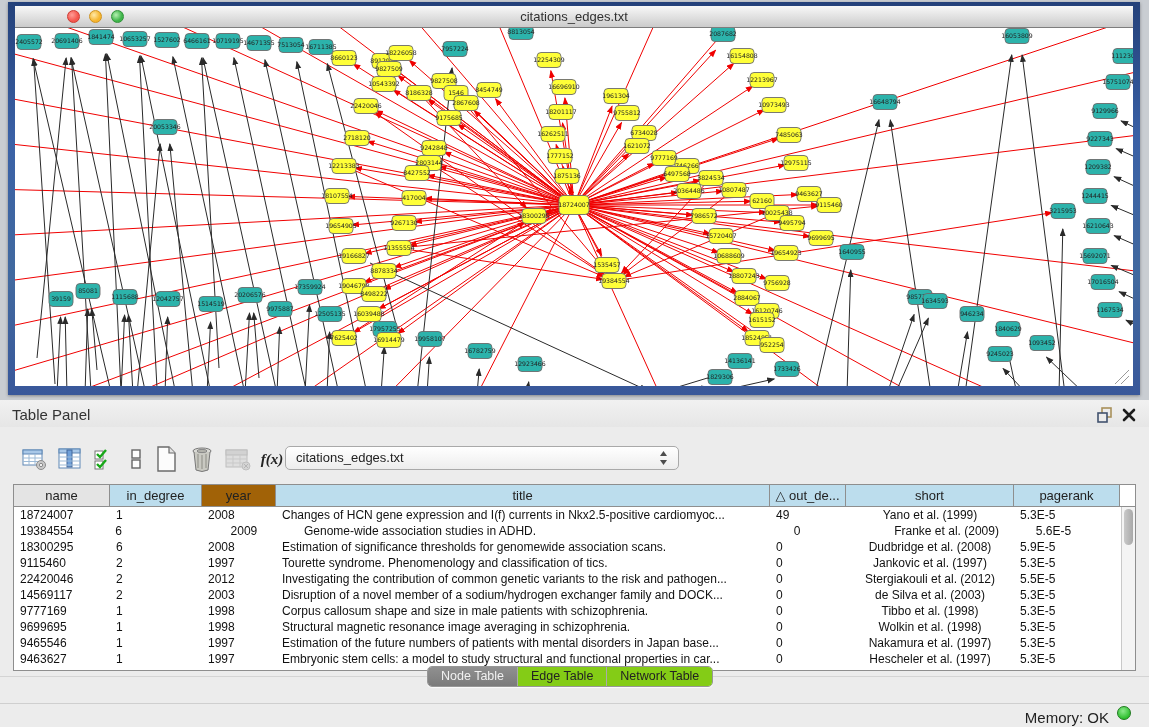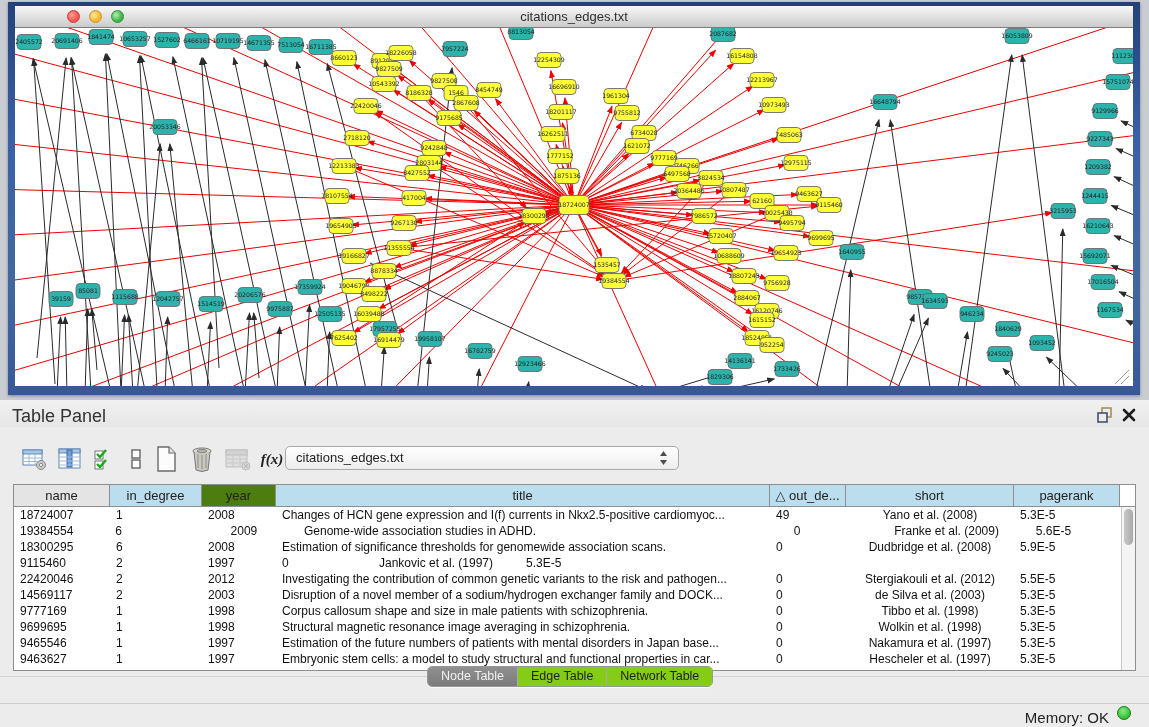--- a/index.html
+++ b/index.html
@@ -18,21 +18,21 @@
   .t-yellow{ left:74px;  background:radial-gradient(circle at 4px 4px,#ffe9a8,#f6b52e 60%); border:1px solid #d0931f; }
   .t-green { left:96px;  background:radial-gradient(circle at 4px 4px,#b6f0b2,#3fb54a 60%); border:1px solid #2f9138; }
   .win-title { text-align:center; line-height:21px; font-size:13px; color:#303030; }
   .net-canvas { position:relative; width:1118px; height:358px; background:#ffffff; overflow:hidden; }
   #net-svg text { font-family:"DejaVu Sans", sans-serif; }
 
   
   .table-panel { position:absolute; left:0; top:400px; width:1149px; height:327px; background:#ececec; }
   .panel-header { position:absolute; left:0; top:0; width:100%; height:27px;
     background:linear-gradient(180deg,#f1f1f1,#e6e6e6); }
-  .panel-title { position:absolute; left:12px; top:6px; font-size:18px; color:#333; }
+  .panel-title { position:absolute; left:12px; top:6px; font-size:15px; color:#333; }
   .panel-btn { position:absolute; top:7px; width:16px; height:16px; cursor:default; }
 
   .toolbar { position:absolute; left:0; top:27px; width:100%; height:55px; }
   .tb-icon { position:absolute; top:18px; width:28px; height:28px; display:flex;
     align-items:center; justify-content:center; }
   .fx-label { font-family:"Liberation Serif", serif; font-style:italic; font-weight:bold;
     font-size:15px; color:#222; }
   .dropdown { position:absolute; left:285px; top:19px; width:394px; height:24px;
     background:linear-gradient(180deg,#ffffff,#ededed); border:1px solid #a9a9a9;
     border-radius:5px; font-size:13px; color:#222; line-height:22px; padding-left:10px; }
@@ -590,34 +590,34 @@
         <path d="M4.5 0 L8 5 L1 5 Z" fill="#4d4d4d"></path>
         <path d="M4.5 14 L8 9 L1 9 Z" fill="#4d4d4d"></path>
       </svg>
     </div>
   </div>
 
   <div class="tbl-wrap">
     <div class="tbl-head" id="tbl-head">
         <div class="th" style="width: 96px; background: rgb(228, 228, 228);">name</div>
         <div class="th" style="width: 92px; background: rgb(188, 221, 237);">in_degree</div>
-        <div class="th" style="width: 74px; background: #4d7c0f;">year</div>
+        <div class="th" style="width: 74px; background: #a16207;">year</div>
         <div class="th" style="width: 494px; background: rgb(188, 221, 237);">title</div>
         <div class="th" style="width: 76px; background: rgb(188, 221, 237);">△ out_de...</div>
         <div class="th" style="width: 168px; background: rgb(188, 221, 237);">short</div>
         <div class="th" style="width: 106px; background: rgb(188, 221, 237);">pagerank</div>
       </div>
     <div class="tbl-body" id="tbl-body">
         <div class="tr">
           <div class="td" style="width: 96px;">18724007</div>
           <div class="td" style="width: 92px;">1</div>
           <div class="td" style="width: 74px;">2008</div>
           <div class="td" style="width: 494px;">Changes of HCN gene expression and I(f) currents in Nkx2.5-positive cardiomyoc...</div>
           <div class="td" style="width: 76px;">49</div>
-          <div class="td center" style="width: 168px;">Yano et al. (2008)</div>
+          <div class="td center" style="width: 168px;">Yano et al. (1999)</div>
           <div class="td" style="width: 106px;">5.3E-5</div>
         </div>
         <div class="tr">
           <div class="td" style="width: 96px;">19384554</div>
           <div class="td" style="width: 92px;">6</div>
           <div class="td" style="width: 74px; margin-left: 24px;">2009</div>
           <div class="td" style="width: 494px;">Genome-wide association studies in ADHD.</div>
           <div class="td" style="width: 76px;">0</div>
           <div class="td center" style="width: 168px;">Franke et al. (2009)</div>
           <div class="td" style="width: 106px;">5.6E-5</div>
@@ -628,20 +628,21 @@
           <div class="td" style="width: 74px;">2008</div>
           <div class="td" style="width: 494px;">Estimation of significance thresholds for genomewide association scans.</div>
           <div class="td" style="width: 76px;">0</div>
           <div class="td center" style="width: 168px;">Dudbridge et al. (2008)</div>
           <div class="td" style="width: 106px;">5.9E-5</div>
         </div>
         <div class="tr">
           <div class="td" style="width: 96px;">9115460</div>
           <div class="td" style="width: 92px;">2</div>
           <div class="td" style="width: 74px;">1997</div>
+          <div class="td" style="width: 494px;">Tourette syndrome. Phenomenology and classification of tics.</div>
           <div class="td" style="width: 76px;">0</div>
           <div class="td center" style="width: 168px;">Jankovic et al. (1997)</div>
           <div class="td" style="width: 106px;">5.3E-5</div>
         </div>
         <div class="tr">
           <div class="td" style="width: 96px;">22420046</div>
           <div class="td" style="width: 92px;">2</div>
           <div class="td" style="width: 74px;">2012</div>
           <div class="td" style="width: 494px;">Investigating the contribution of common genetic variants to the risk and pathogen...</div>
           <div class="td" style="width: 76px;">0</div>

